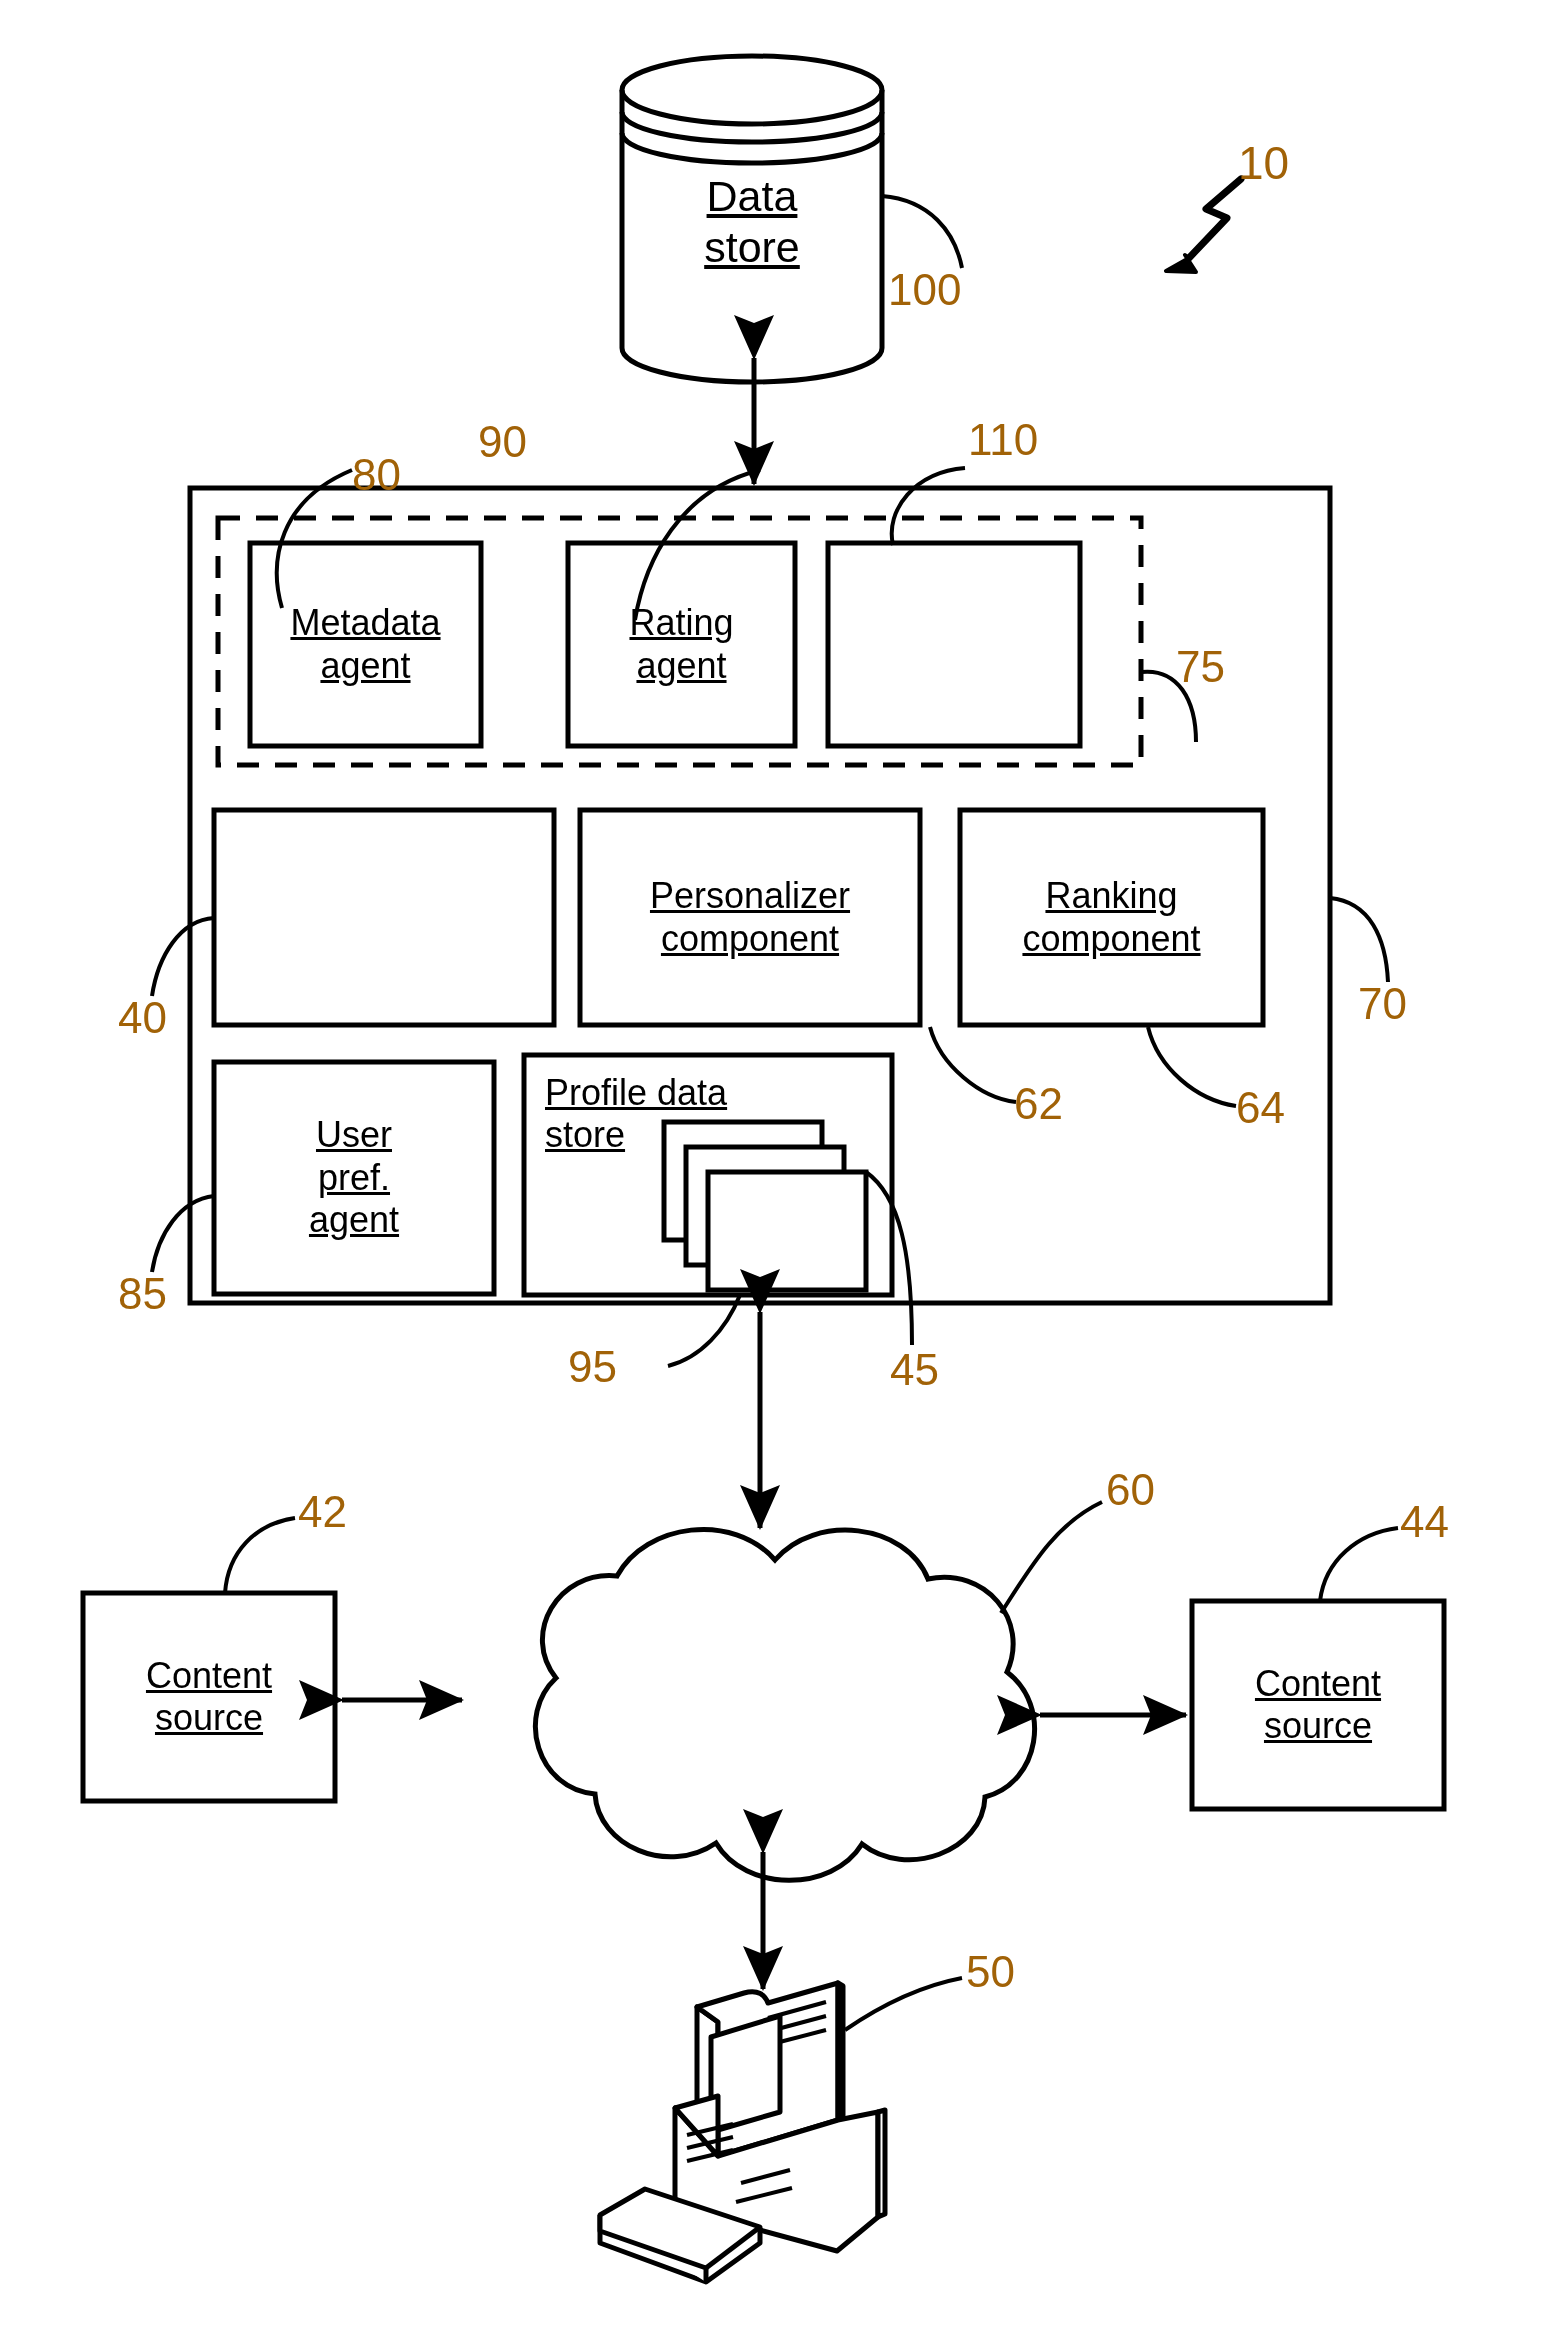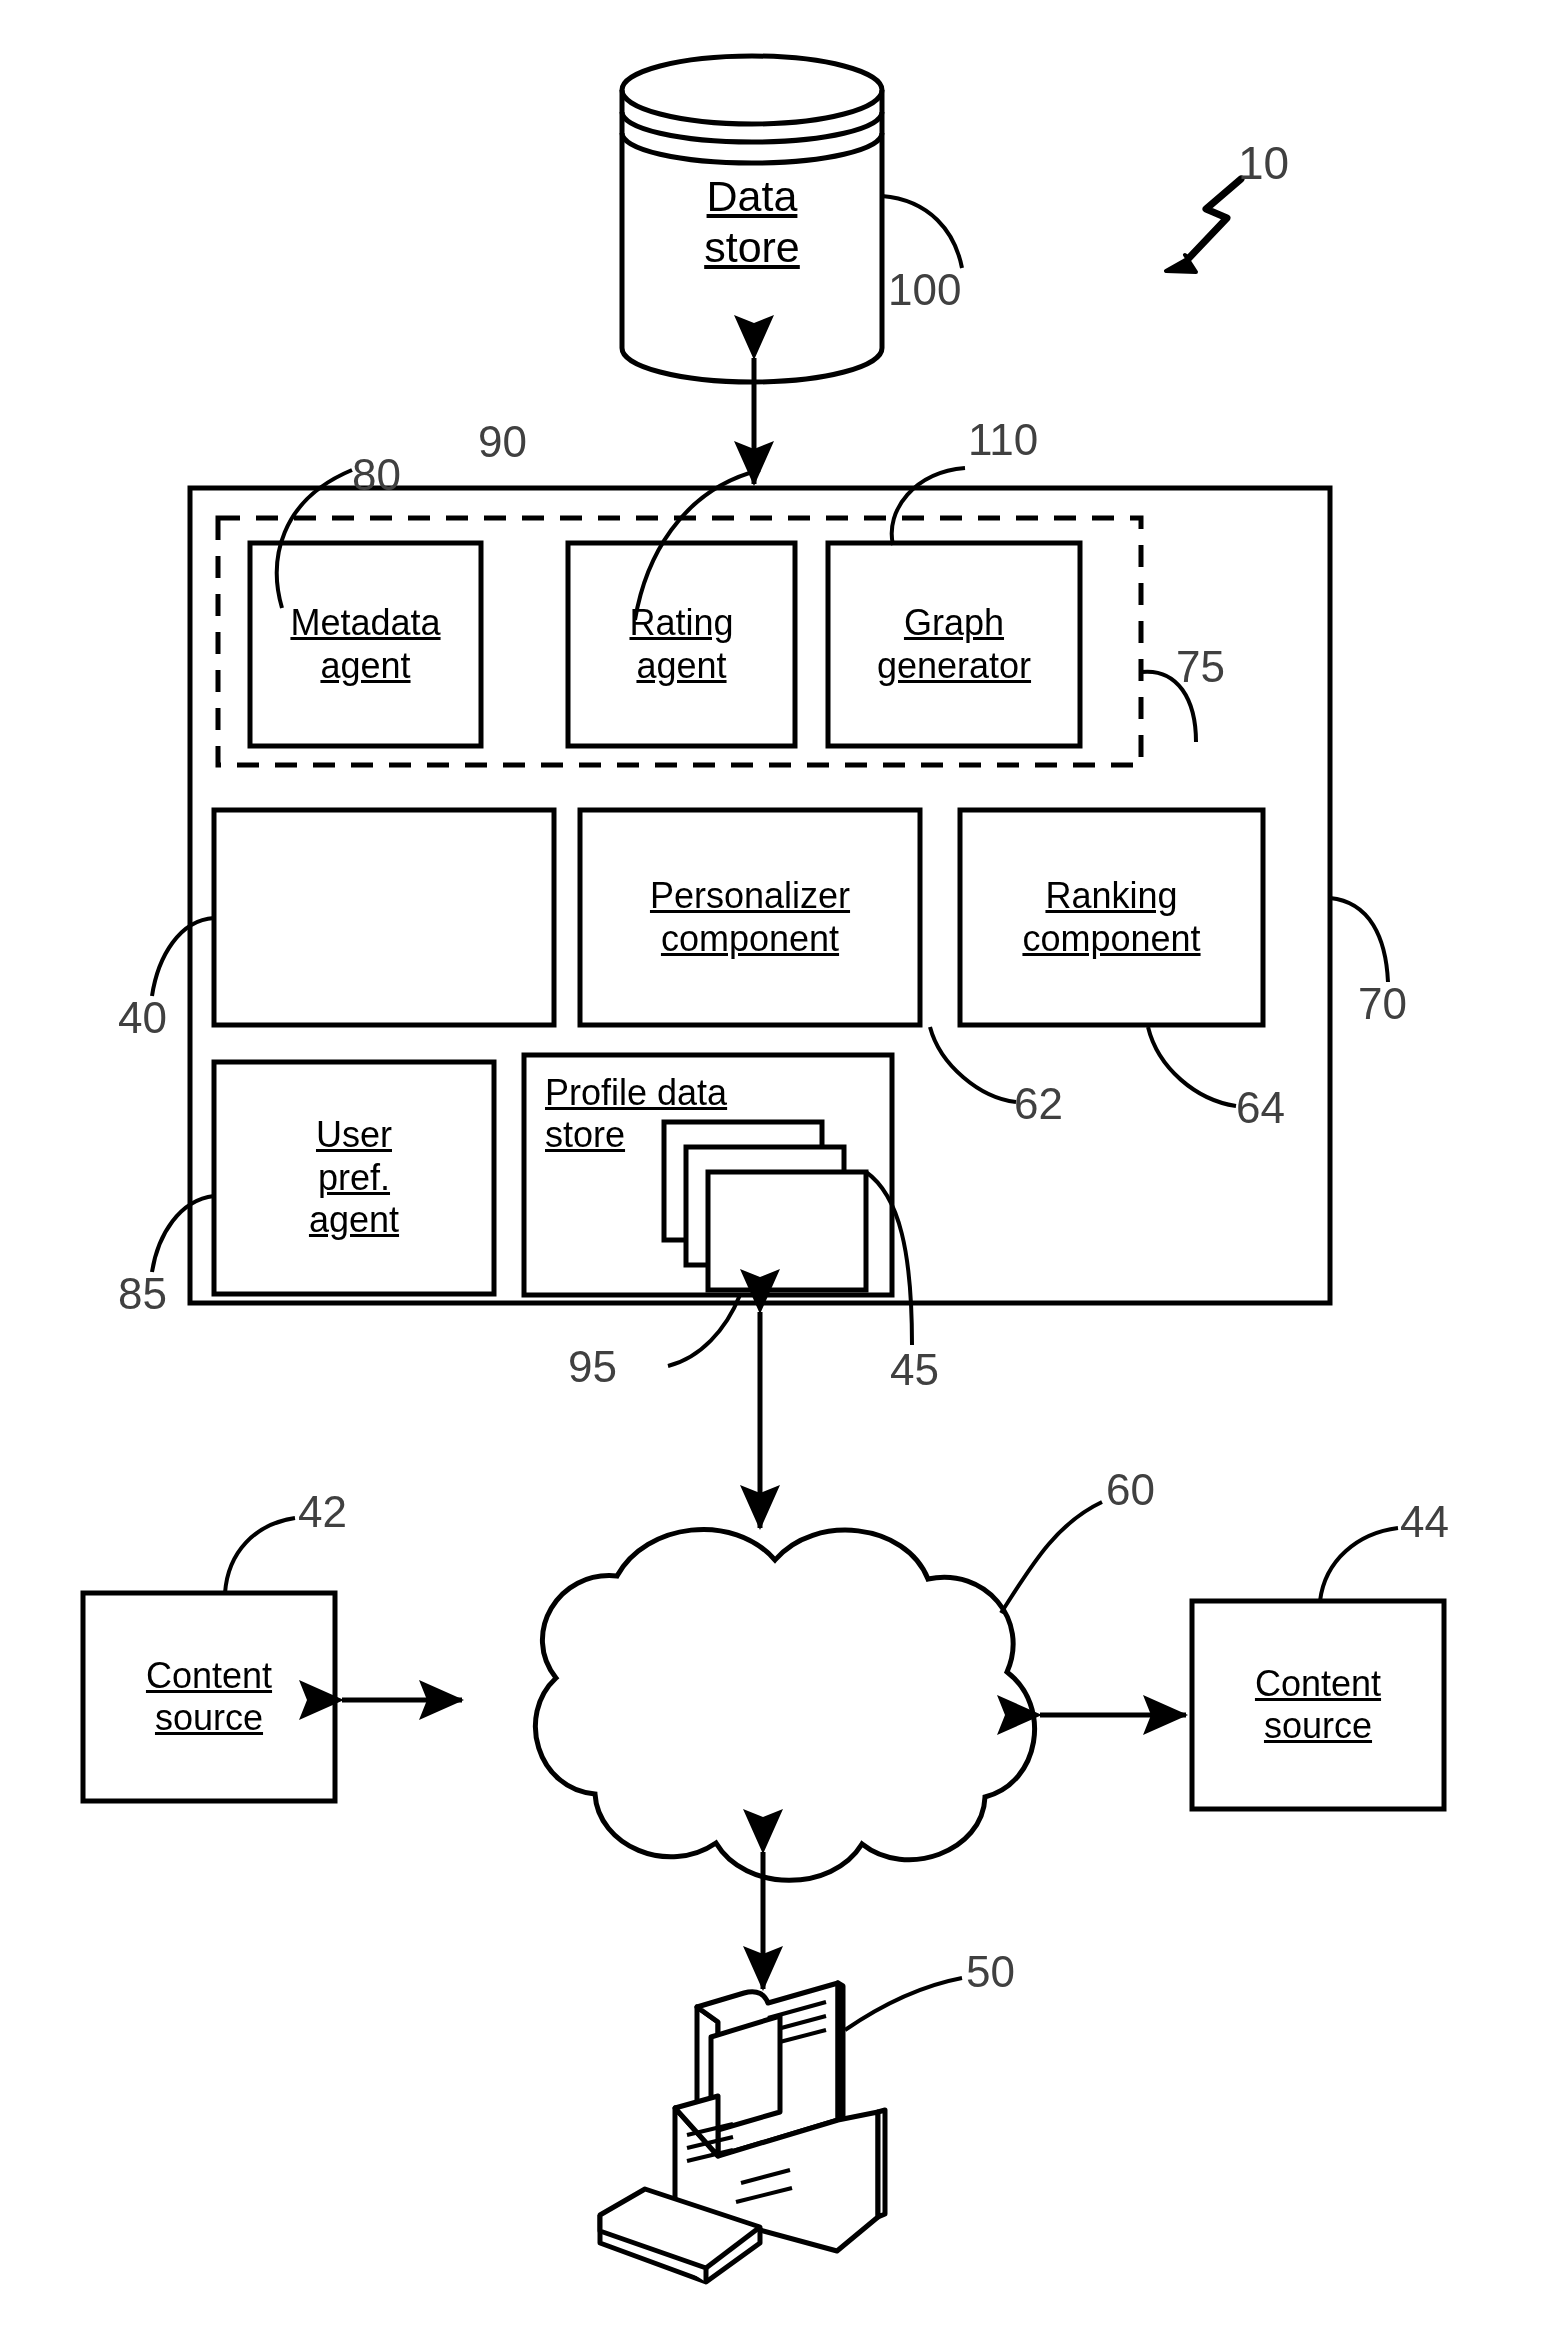--- a/index.html
+++ b/index.html
@@ -31,21 +31,21 @@
     justify-content: center;
     text-align: center;
     color: #000000;
     line-height: 1.18;
     white-space: pre-line;
     pointer-events: none;
     text-decoration: underline;
   }
   .ref-num {
     position: absolute;
-    color: #404040;
+    color: #a16207;
     font-size: 44px;
     line-height: 1;
     white-space: nowrap;
   }
   .box-text { font-size: 36px; }
   .big-text { font-size: 43px; }
   .tl { justify-content: flex-start; align-items: flex-start; text-align: left; }
 </style>
 </head>
 <body>
@@ -187,22 +187,20 @@
   <div class="node-label big-text" style="left:622px; top:132px; width:260px; height:180px;">Data
 store</div>
   <div class="ref-num" style="left:888px; top:268px;">100</div>
 
   <div class="ref-num" style="left:1238px; top:140px; font-size:46px;">10</div>
 
   <div class="node-label box-text" style="left:250px; top:543px; width:231px; height:203px;">Metadata
 agent</div>
   <div class="node-label box-text" style="left:568px; top:543px; width:227px; height:203px;">Rating
 agent</div>
-  <div class="node-label box-text" style="left:828px; top:543px; width:252px; height:203px;">Graph
-generator</div>
 
   <div class="ref-num" style="left:352px; top:420px;margin-top:33px;">80</div>
   <div class="ref-num" style="left:478px; top:420px;">90</div>
   <div class="ref-num" style="left:968px; top:418px;">110</div>
   <div class="ref-num" style="left:1176px; top:645px;">75</div>
 
   <div class="node-label box-text" style="left:580px; top:810px; width:340px; height:215px;">Personalizer
 component</div>
   <div class="node-label box-text" style="left:960px; top:810px; width:303px; height:215px;">Ranking
 component</div>

